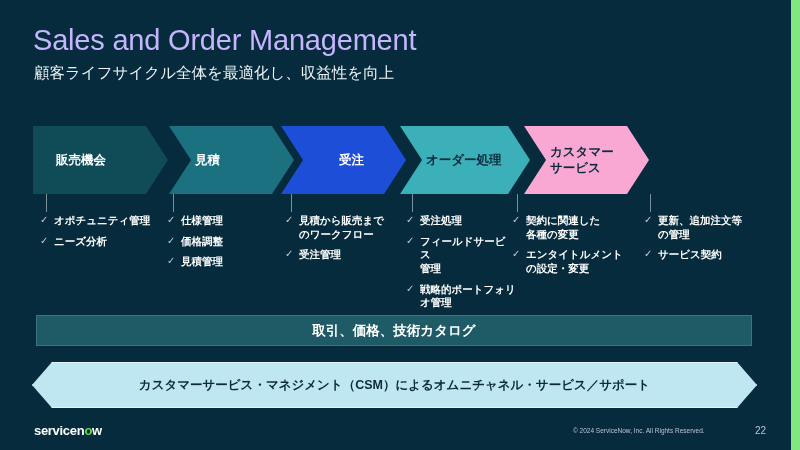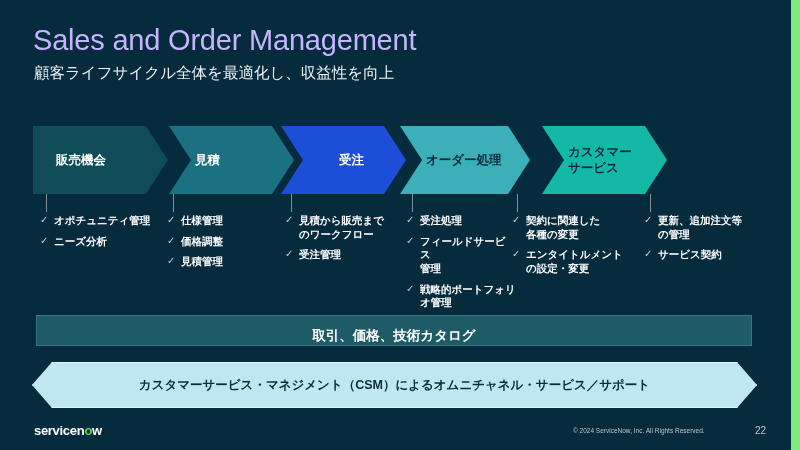--- a/index.html
+++ b/index.html
@@ -118,21 +118,21 @@
   .catalog-bar {
     position: absolute;
     left: 36px;
     top: 315px;
     width: 716px;
     height: 31px;
     background: #1f5a67;
     border: 1px solid #3b7481;
     box-sizing: border-box;
     display: flex;
-    align-items: flex-end;
+    align-items: center;
     justify-content: center;
   }
   .catalog-text {
     font-size: 13.5px;
     font-weight: bold;
     color: #ffffff;
   }
 
   
   .csm-bar {
@@ -198,21 +198,21 @@
     </div>
     <div class="chev" style="left:136px;width:125px;background:#1c7180;">
       <div class="chev-label" style="color:#ffffff;">見積</div>
     </div>
     <div class="chev" style="left:248px;width:125px;background:#1d4ed8;justify-content:center;">
       <div class="chev-label" style="color:#ffffff;">受注</div>
     </div>
     <div class="chev" style="left:367px;width:130px;background:#3cb0b8;">
       <div class="chev-label" style="color:#0d2b3d;text-align:center;">オーダー処理</div>
     </div>
-    <div class="chev" style="left:509px;width:125px;background:#14b8a6;">
+    <div class="chev" style="left:491px;width:125px;background:#f9a8d4;">
       <div class="chev-label" style="color:#0d2b3d;">カスタマー
 サービス</div>
     </div>
   </div>
 
   <div class="connector" style="left:46px;top:194px;height:18px;"></div>
   <div class="connector" style="left:173px;top:194px;height:18px;"></div>
   <div class="connector" style="left:291px;top:194px;height:18px;"></div>
   <div class="connector" style="left:412px;top:194px;height:18px;"></div>
   <div class="connector" style="left:517px;top:194px;height:18px;"></div>

